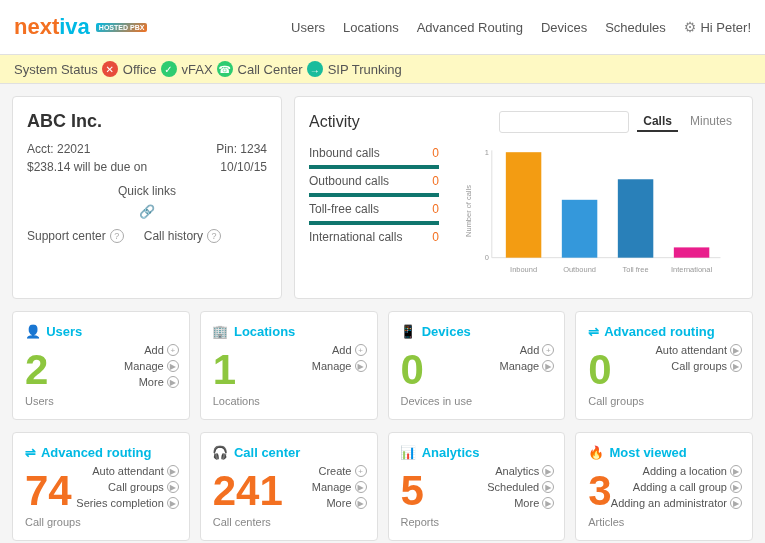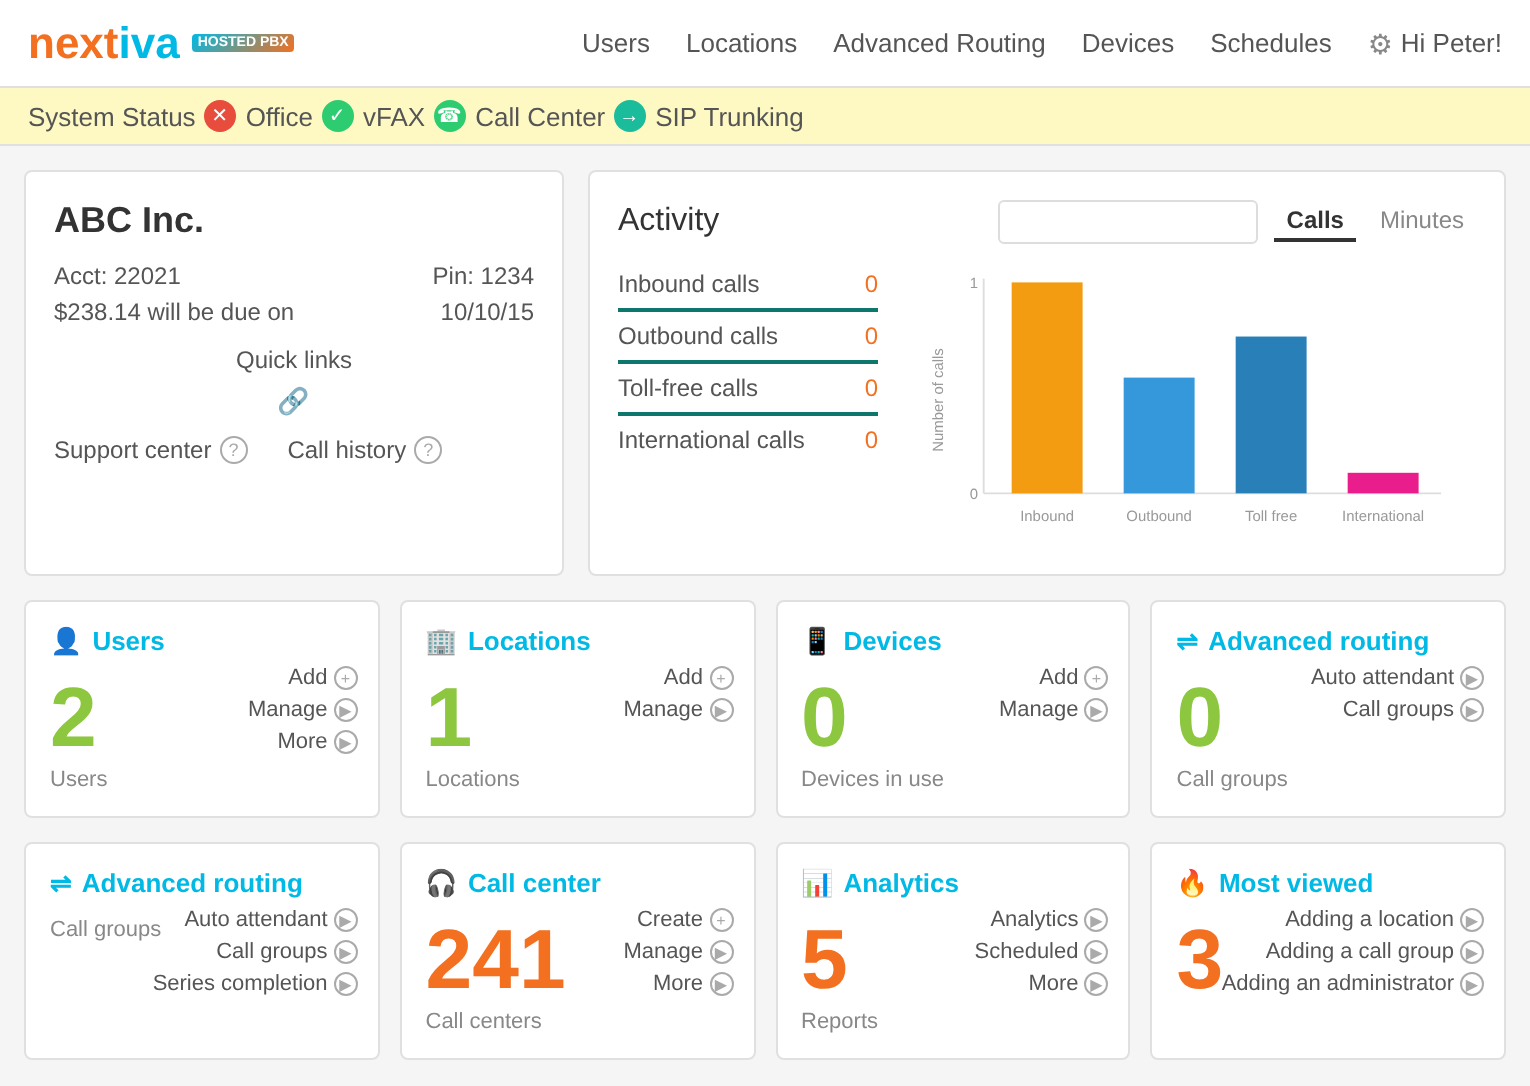--- a/index.html
+++ b/index.html
@@ -5,21 +5,21 @@
     * { box-sizing: border-box; margin: 0; padding: 0; }
     body { font-family: Arial, sans-serif; font-size: 13px; background: #f5f5f5; width: 765px; }
 
     
     .top-nav {
       background: #fff;
       border-bottom: 1px solid #e0e0e0;
       display: flex;
       align-items: center;
       padding: 0 14px;
-      height: 44px;
+      height: 55px;
     }
     .logo { display: flex; align-items: center; gap: 4px; }
     .logo-text { font-size: 22px; font-weight: bold; color: #f37021; }
     .logo-text span { color: #00b9e4; }
     .logo-badge {
       background: linear-gradient(135deg, #00b9e4, #f37021);
       color: #fff;
       font-size: 7px;
       padding: 1px 3px;
       border-radius: 2px;
@@ -90,21 +90,21 @@
       position: relative;
       width: 130px;
     }
     .toggle-group { display: flex; gap: 6px; }
     .toggle-btn { font-size: 12px; color: #888; padding: 2px 6px; cursor: pointer; text-align: center; }
     .toggle-btn.active { color: #333; font-weight: 600; border-bottom: 2px solid #333; }
 
     
     .activity-body { display: flex; gap: 12px; }
     .call-stats { width: 130px; }
-    .stat-row { display: flex; justify-content: space-between; align-items: center; padding: 5px 0; border-bottom: 2px solid #0f766e; font-size: 12px; color: #555; }
+    .stat-row { display: flex; justify-content: space-between; align-items: center; padding: 5px 0; border-bottom: 4px solid #0f766e; font-size: 12px; color: #555; }
     .stat-row:last-child { border-bottom: none; }
     .stat-val { color: #f37021; }
 
     
     .chart-area { flex: 1; position: relative; }
     .chart-svg { width: 100%; height: 140px; }
 
     
     .dashboard-grid { padding: 0 12px 12px; display: grid; grid-template-columns: repeat(4, 1fr); gap: 10px; }
     .dash-card {
@@ -343,20 +343,21 @@
 
 </div>
 
 <div class="dashboard-grid-2">
 
   <div class="dash-card">
     <div class="dash-card-title">
       <span>⇌</span>
       <span>Advanced routing</span>
     </div>
+    <div class="dash-big-number dash-big-orange">74</div>
     <div class="dash-label">Call groups</div>
     <div class="dash-actions">
       <div class="dash-action-link">
           <span>Auto attendant</span>
           <span class="circle-icon">▶</span>
         </div>
       <div class="dash-action-link">
           <span>Call groups</span>
           <span class="circle-icon">▶</span>
         </div>
@@ -412,20 +413,21 @@
         </div>
     </div>
   </div>
 
   <div class="dash-card">
     <div class="dash-card-title">
       <span>🔥</span>
       <span>Most viewed</span>
     </div>
     <div class="dash-big-number dash-big-orange">3</div>
+    <div class="dash-label">Articles</div>
     <div class="dash-actions">
       <div class="dash-action-link">
           <span>Adding a location</span>
           <span class="circle-icon">▶</span>
         </div>
       <div class="dash-action-link">
           <span>Adding a call group</span>
           <span class="circle-icon">▶</span>
         </div>
       <div class="dash-action-link">

